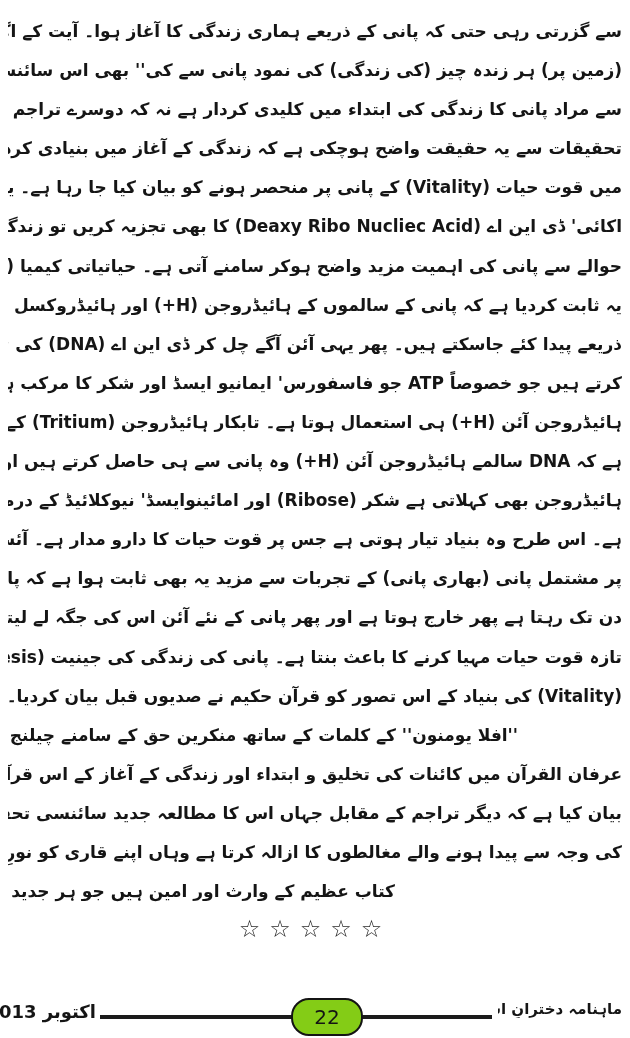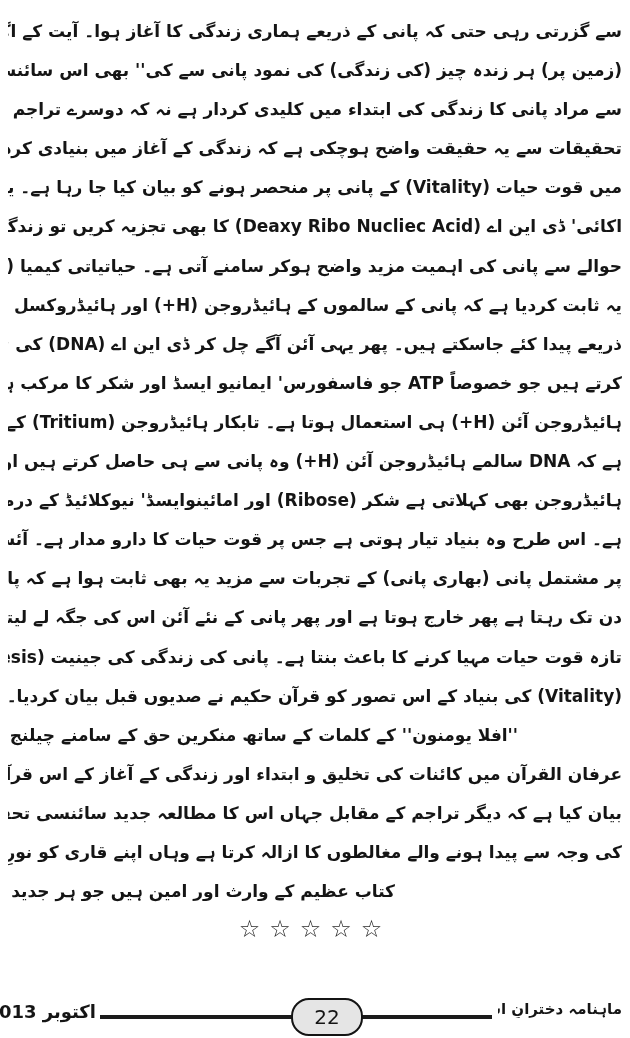--- a/index.html
+++ b/index.html
@@ -54,21 +54,21 @@
   .footer-rule{
     position:absolute;
     top:1015px;left:100px;
     width:392px;height:4px;
     background:#1b1b1b;
   }
   .page-badge{
     position:absolute;
     top:998px;left:291px;
     width:68px;height:34px;
-    background:#e5e5e5;
+    background:#84cc16;
     border:2.5px solid #141414;
     border-radius:18px;
     text-align:center;
     line-height:34px;
     font-size:20px;
     font-weight:normal;
     color:#141414;
     direction:ltr;
   }
   .footer-date{

